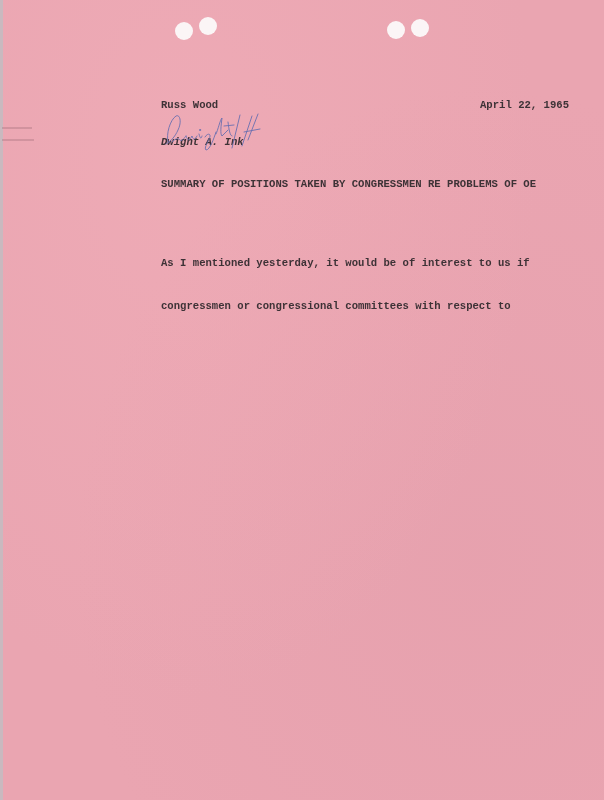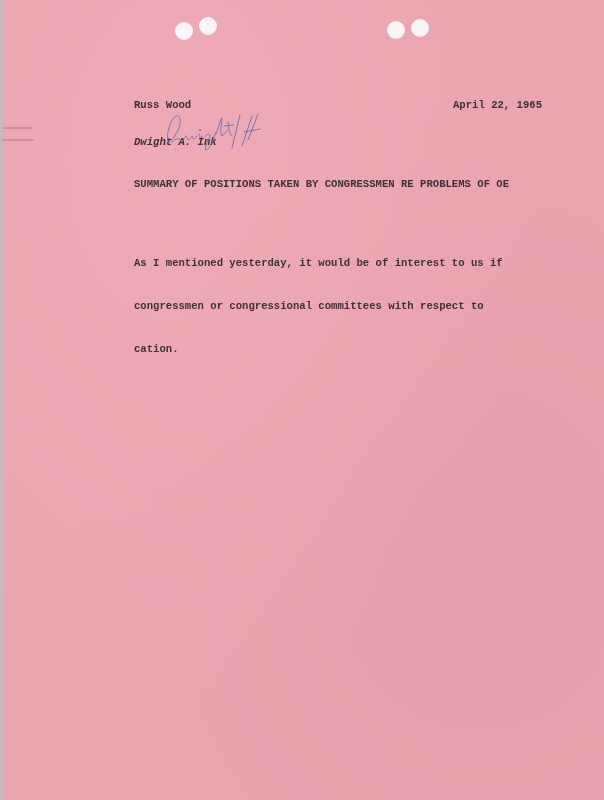--- a/index.html
+++ b/index.html
@@ -24,20 +24,21 @@
       background: #fbf5f6;
     }
     .typed {
       position: absolute;
       font-family: "Liberation Mono", "DejaVu Sans Mono", monospace;
       font-weight: bold;
       font-size: 10.6px;
       color: #3d3236;
       white-space: pre;
       letter-spacing: 0px;
+      margin-left: 27px;
     }
     .body-text { line-height: 14.2px; }
     .signature {
       position: absolute; left: 160px; top: 112px;
       width: 110px; height: 40px;
     }
     .bleed {
       position: absolute; height: 2px; background: rgba(160,110,120,0.35);
     }
   </style>
@@ -75,15 +76,14 @@
       <path d="M98 2 L88 28"></path>
       <path d="M84 20 L100 17"></path>
     </g>
   </svg>
 
   <div class="typed" style="left:134px; top:178px;">SUMMARY OF POSITIONS TAKEN BY CONGRESSMEN RE PROBLEMS OF OE</div>
 
   <div class="typed body-text" style="left:134px; top:228px;">
     <div>As I mentioned yesterday, it would be of interest to us if</div>
     <div>congressmen or congressional committees with respect to</div>
-    <div>cation.</div>
   </div>
 </div>
 
 </body></html>

